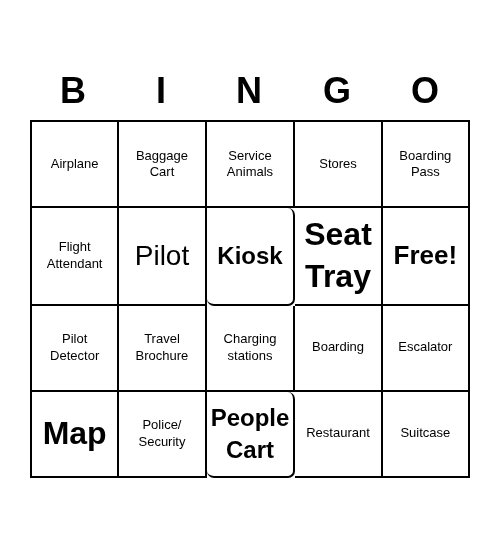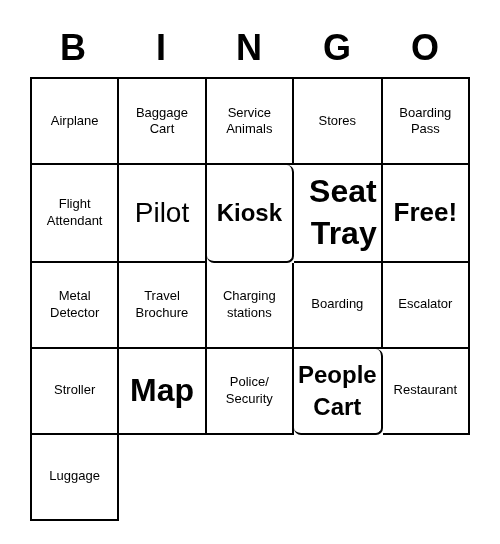--- a/index.html
+++ b/index.html
@@ -50,21 +50,20 @@
       font-weight: normal;
     }
     .bingo-cell.medium {
       font-size: 24px;
       font-weight: bold;
       border-radius: 7px;
     }
     .bingo-cell.xlarge {
       font-size: 32px;
       font-weight: bold;
-      text-align: right;
     }
     .bingo-cell.free {
       font-size: 26px;
       font-weight: bold;
     }
   </style>
 </head>
 <body>
 
 <div class="bingo-card">
@@ -81,25 +80,24 @@
   <div class="bingo-cell">Airplane</div>
       <div class="bingo-cell">Baggage Cart</div>
       <div class="bingo-cell">Service Animals</div>
       <div class="bingo-cell">Stores</div>
       <div class="bingo-cell">Boarding Pass</div>
       <div class="bingo-cell">Flight Attendant</div>
       <div class="bingo-cell large">Pilot</div>
       <div class="bingo-cell medium">Kiosk</div>
       <div class="bingo-cell xlarge">Seat Tray</div>
       <div class="bingo-cell free">Free!</div>
-      <div class="bingo-cell">Metal Detector</div>
+      <div class="bingo-cell">Pilot Detector</div>
       <div class="bingo-cell">Travel Brochure</div>
       <div class="bingo-cell">Charging stations</div>
       <div class="bingo-cell">Boarding</div>
       <div class="bingo-cell">Escalator</div>
-      <div class="bingo-cell">Stroller</div>
       <div class="bingo-cell xlarge">Map</div>
       <div class="bingo-cell">Police/ Security</div>
       <div class="bingo-cell medium">People Cart</div>
       <div class="bingo-cell">Restaurant</div>
-      <div class="bingo-cell">Luggage</div>
+      <div class="bingo-cell">Suitcase</div>
     </div>
 </div>
 
 </body></html>

